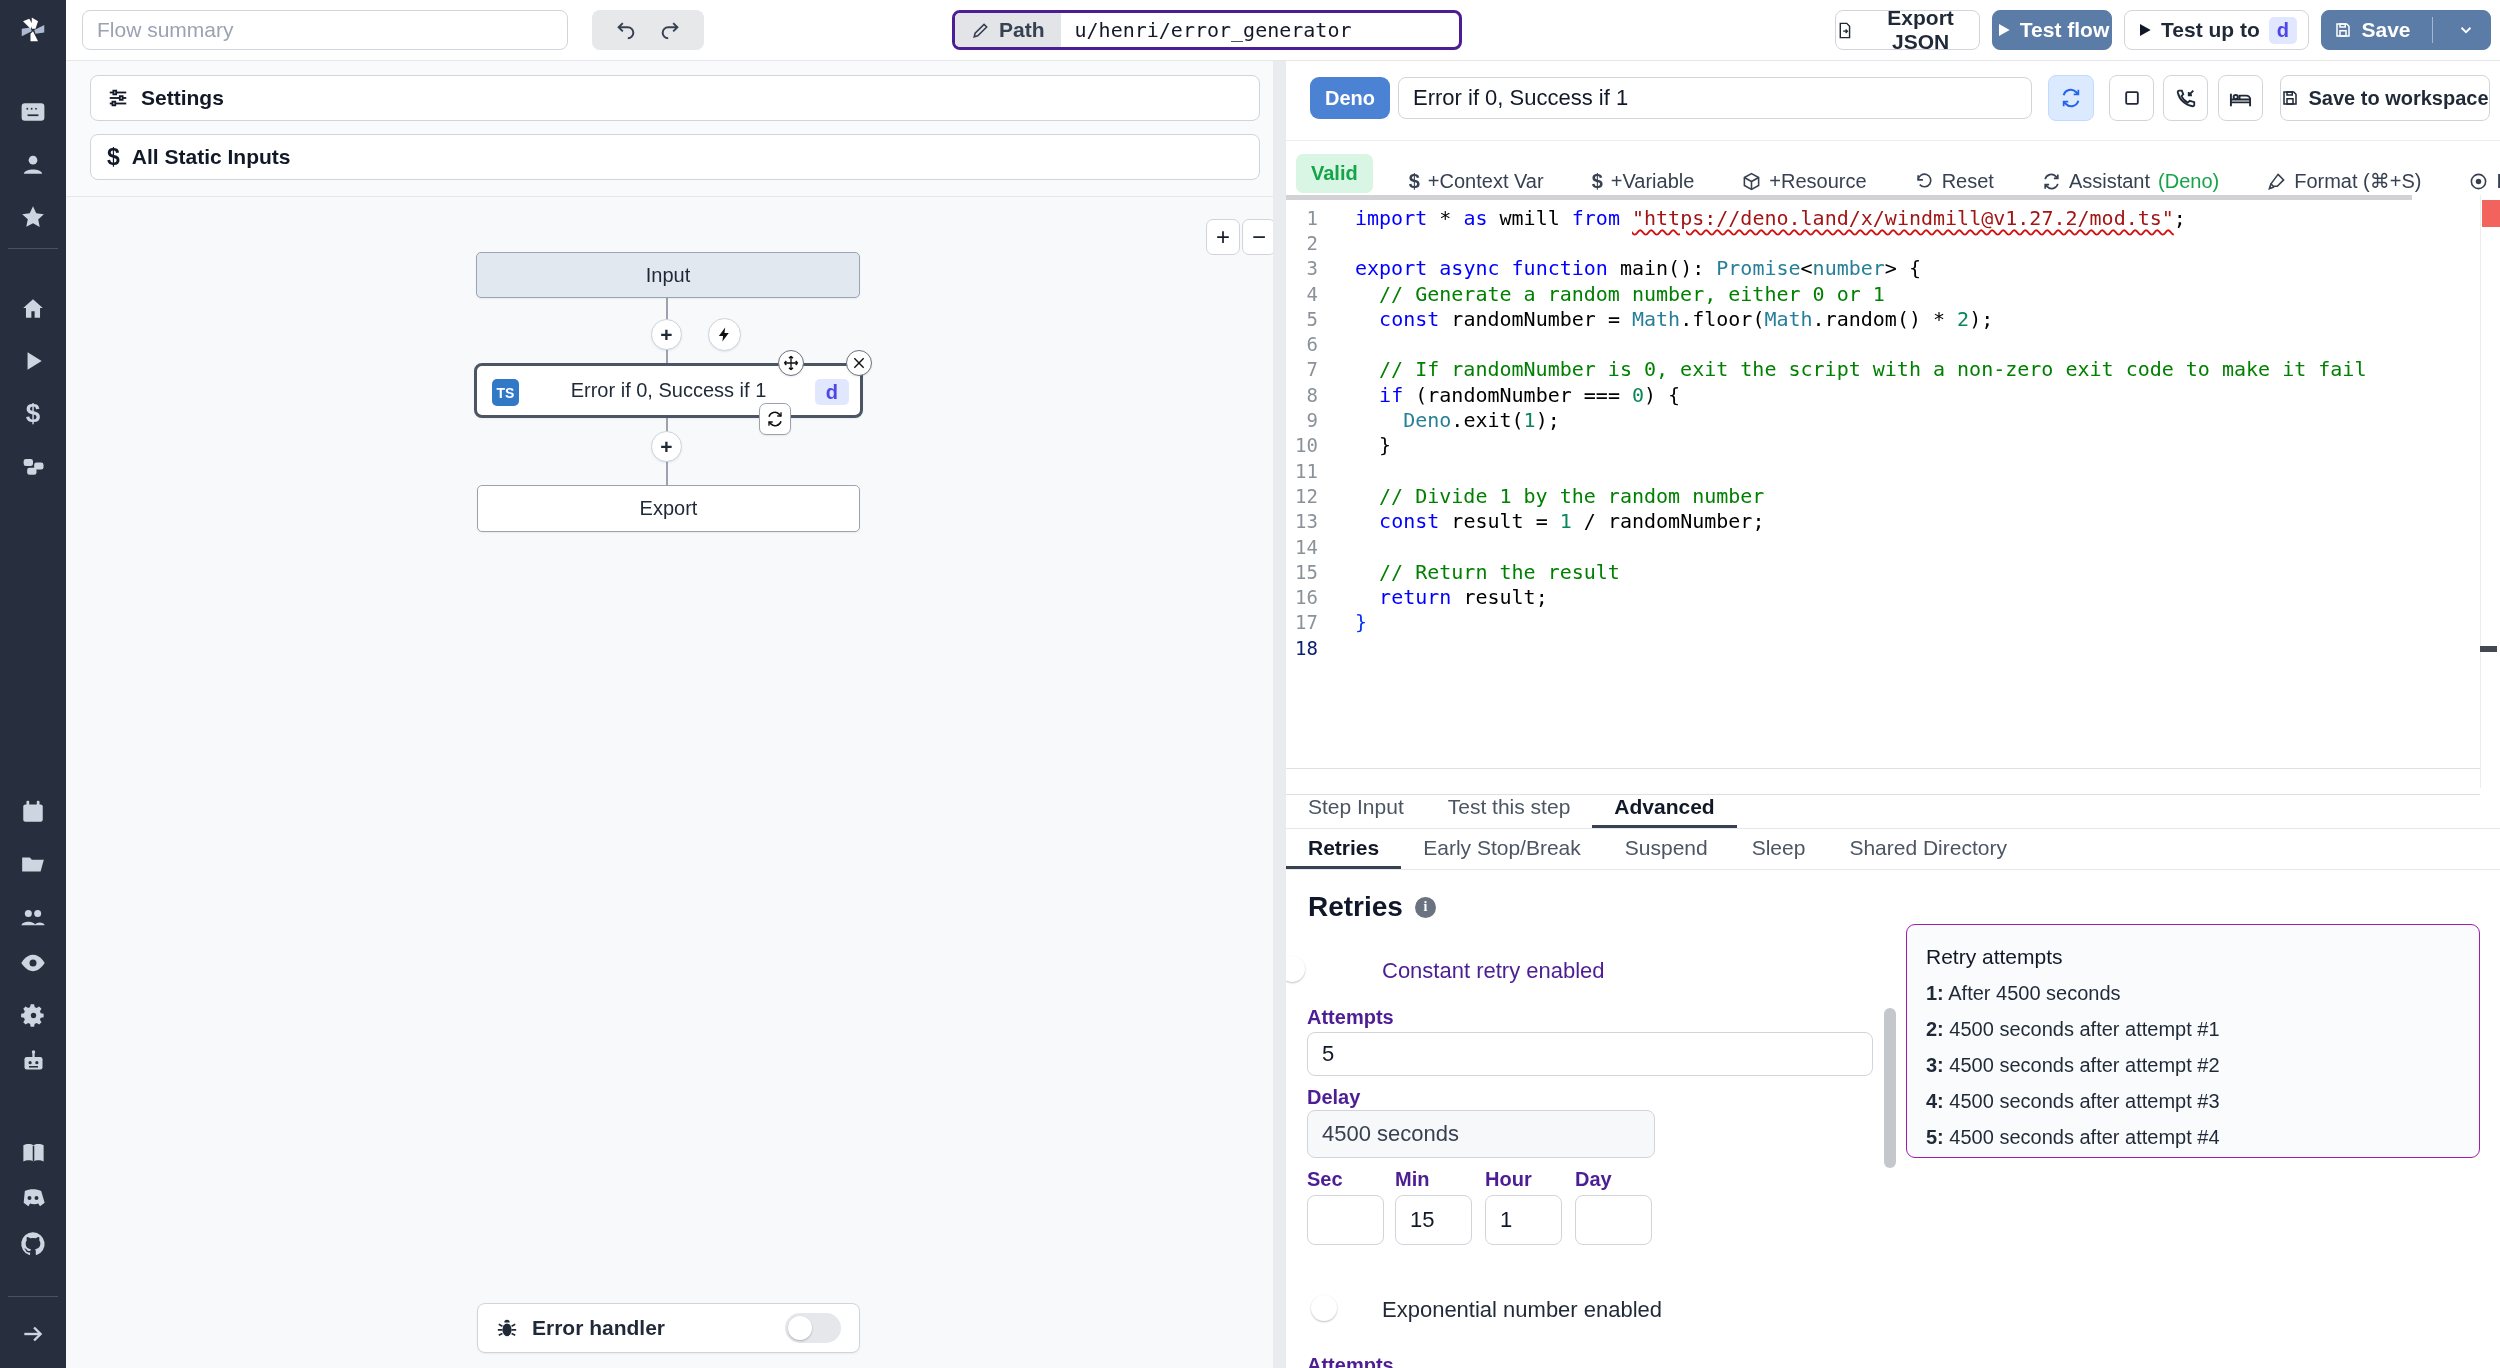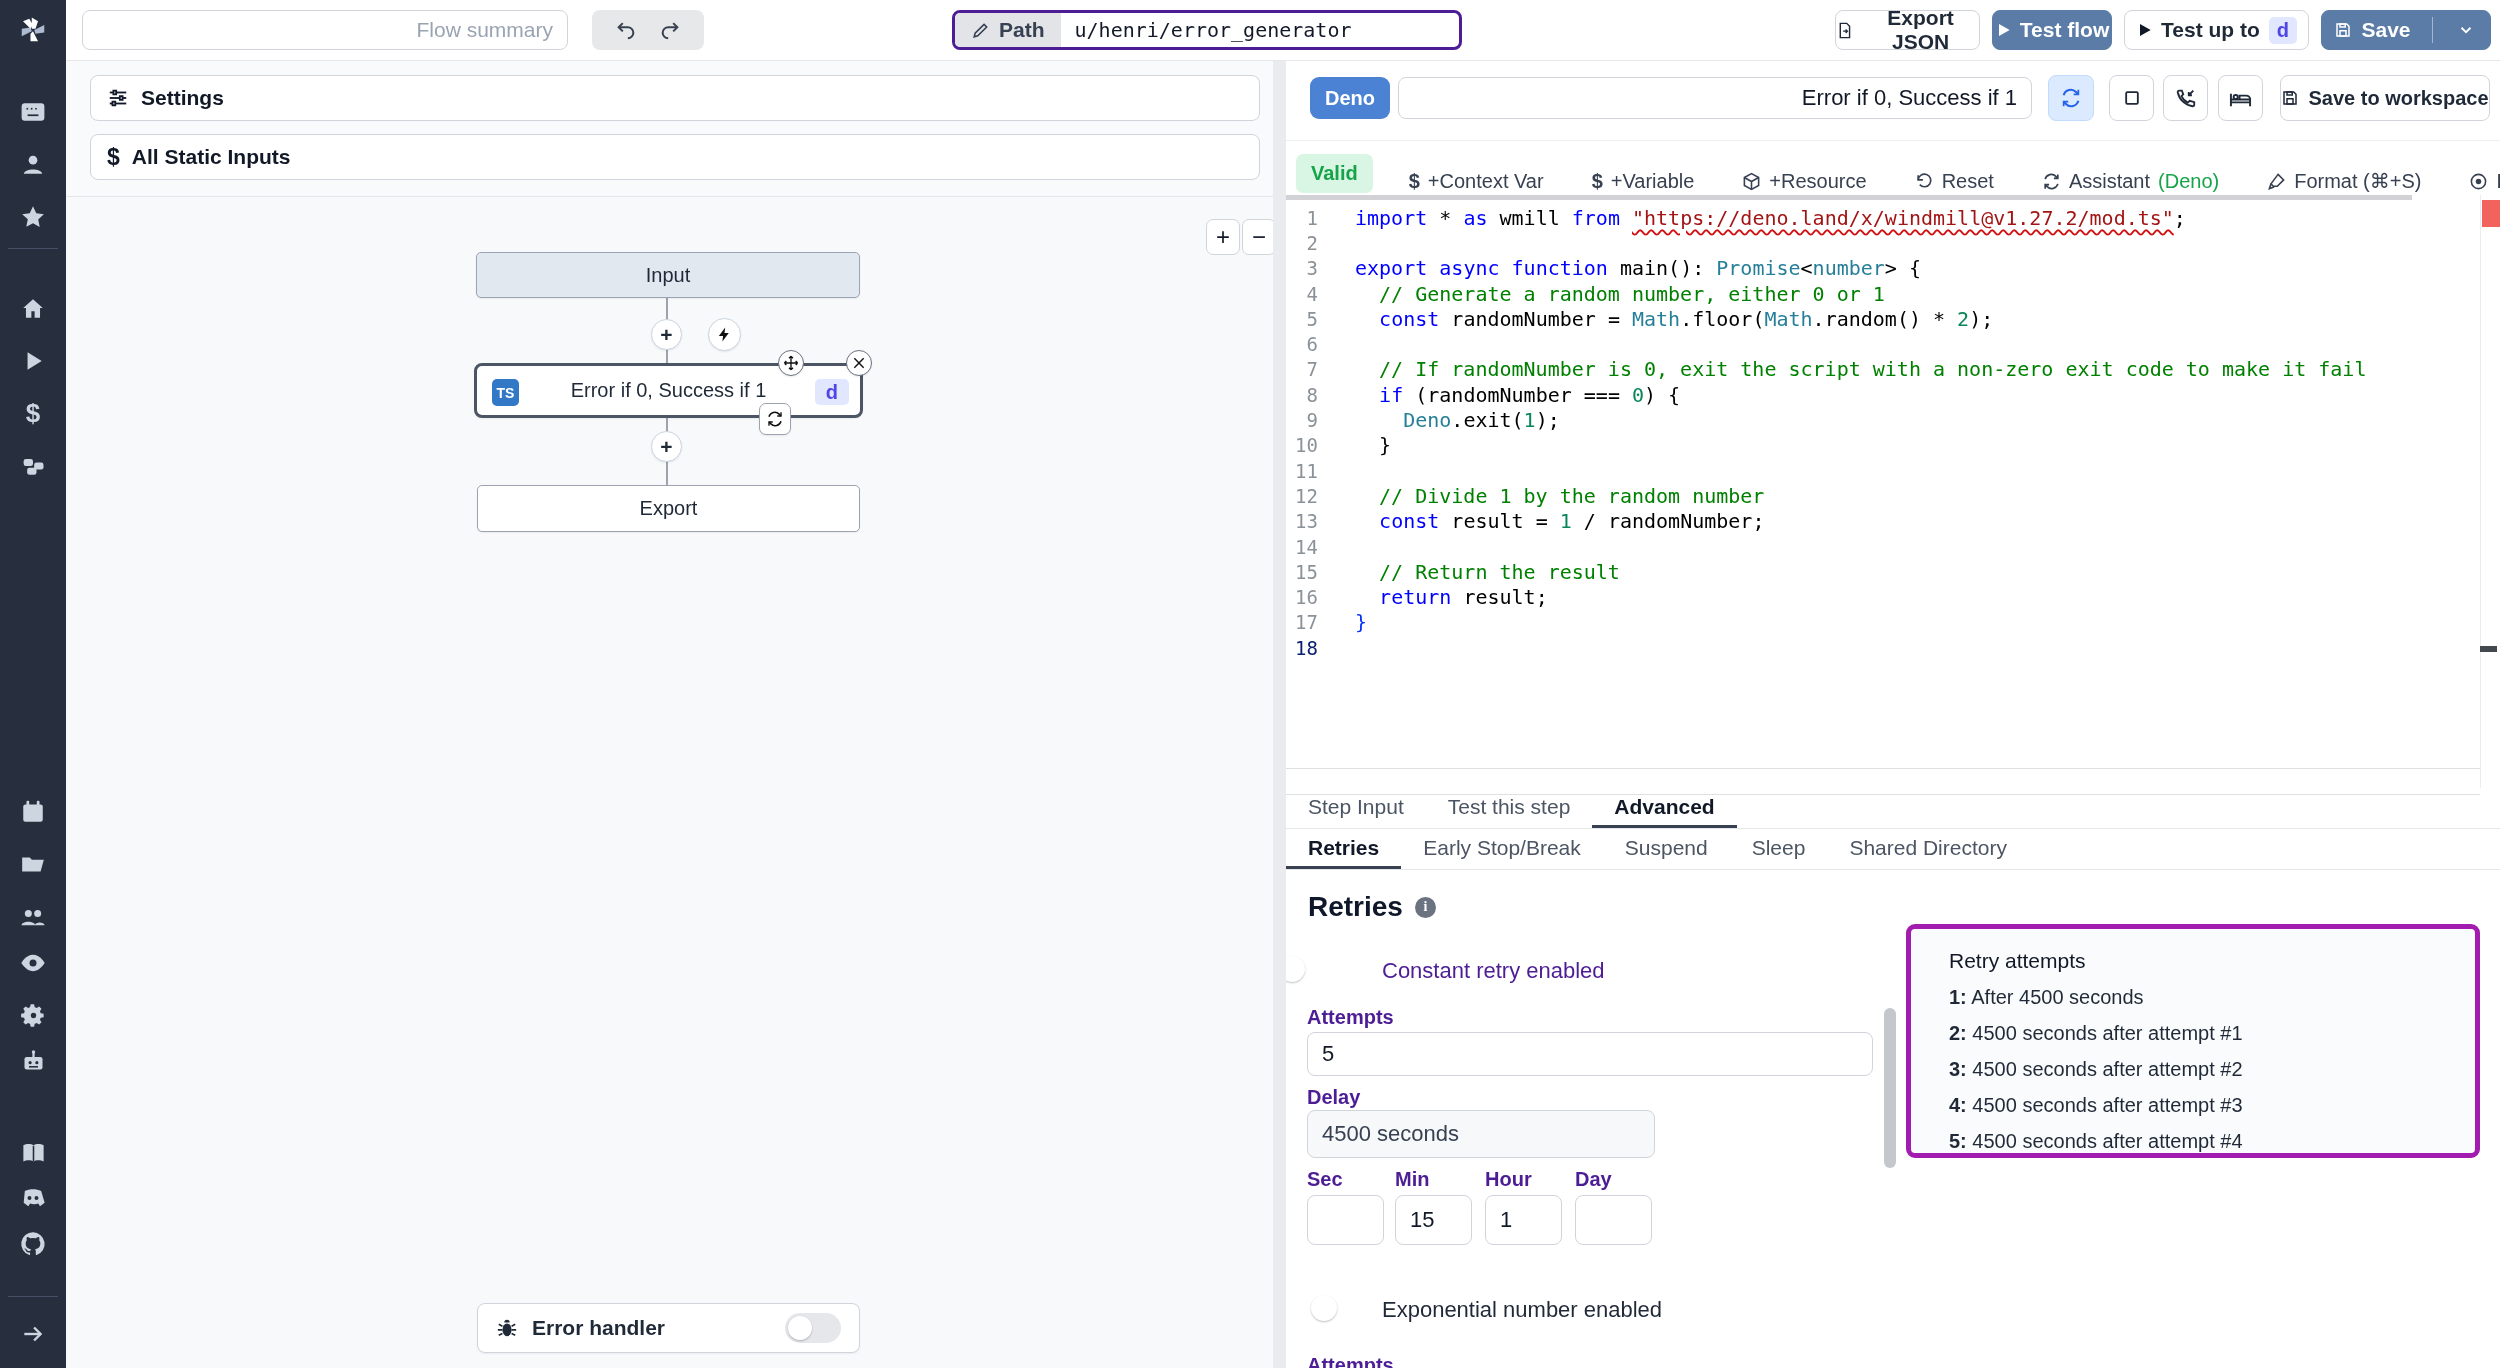--- a/index.html
+++ b/index.html
@@ -8,21 +8,21 @@
   .abs { position:absolute; }
   svg { display:block; }
 
   
   .rail { position:absolute; left:0; top:0; width:66px; height:1368px; background:#272e3d; }
   .rail-item { position:absolute; left:0; width:66px; height:44px; display:flex; align-items:center; justify-content:center; color:#cdd5e0; cursor:pointer; }
   .rail-div { position:absolute; left:8px; width:50px; height:1px; background:#465066; }
 
   
   .topbar { position:absolute; left:66px; top:0; right:0; height:61px; background:#fff; border-bottom:1px solid #e5e7eb; }
-  .inp { border:1px solid #d1d5db; border-radius:8px; background:#fff; font-family:"Liberation Sans",sans-serif; font-size:21px; color:#111827; padding:0 14px; outline:none;text-align:right; }
+  .inp { border:1px solid #d1d5db; border-radius:8px; background:#fff; font-family:"Liberation Sans",sans-serif; font-size:21px; color:#111827; padding:0 14px; outline:none; }
   .inp::placeholder { color:#9aa3b2; }
   .btn { display:flex; align-items:center; justify-content:center; gap:9px; border:1px solid #d1d5db; border-radius:8px; background:#fff; font-size:21px; font-weight:700; color:#1f2937; cursor:pointer; }
   .btn.blue { background:#5b7ca6; border-color:#5b7ca6; color:#fff; }
   .chip-badge { background:#e0e7ff; color:#4f46e5; font-weight:700; border-radius:5px; padding:2px 8px; font-size:20px; }
 
   
   .flow-panel { position:absolute; left:66px; top:61px; width:1207px; height:1307px; background:#f8fafb; }
   .panel-btn { position:absolute; left:24px; width:1170px; height:46px; background:#fff; border:1px solid #d1d5db; border-radius:8px; display:flex; align-items:center; gap:12px; padding:0 16px; font-size:21px; font-weight:700; color:#111827; cursor:pointer; }
   .canvas { position:absolute; left:0; right:0; top:135px; bottom:0; border-top:1px solid #e5e7eb; background:#f7f9fb; }
   .zoombtn { position:absolute; width:34px; height:36px; background:#fff; border:1px solid #d1d5db; border-radius:7px; font-size:24px; color:#111827; display:flex; align-items:center; justify-content:center; cursor:pointer; }
@@ -59,21 +59,21 @@
   .ruler { position:absolute; right:0; top:0; width:20px; height:593px; border-left:1px solid #ececf0; }
 
   
   .tabrow { position:absolute; left:0; right:0; display:flex; align-items:stretch; border-bottom:1px solid #e5e7eb; }
   .tab { display:flex; align-items:center; padding:0 22px; font-size:21px; color:#4b5563; cursor:pointer; border-bottom:3px solid transparent; }
   .tab.on { color:#111827; font-weight:700; border-bottom-color:#374151; }
 
   
   .flabel { font-size:20px; font-weight:700; color:#4c1d95;text-align:center; }
   .finput { border:1px solid #d1d5db; border-radius:8px; font-size:22px; color:#111827; padding:0 14px; font-family:"Liberation Sans",sans-serif; outline:none; }
-  .preview-box { position:absolute; left:620px; top:863px; width:574px; height:234px; background:#fafbfc; border:5px solid #a21caf; border-radius:9px; padding:20px 38px; }
+  .preview-box { position:absolute; left:620px; top:863px; width:574px; height:234px; background:#fafbfc; border:1px solid #a21caf; border-radius:9px; padding:20px 19px; }
   .ritem { font-size:20px; color:#1f2937; margin-top:13px; }
   .ritem b { font-weight:700; }
 </style>
 </head>
 <body>
 
 <nav class="rail">
   <div class="rail-item" style="top:8px">
     <svg width="30" height="30" viewBox="0 0 24 24">
       <g>

